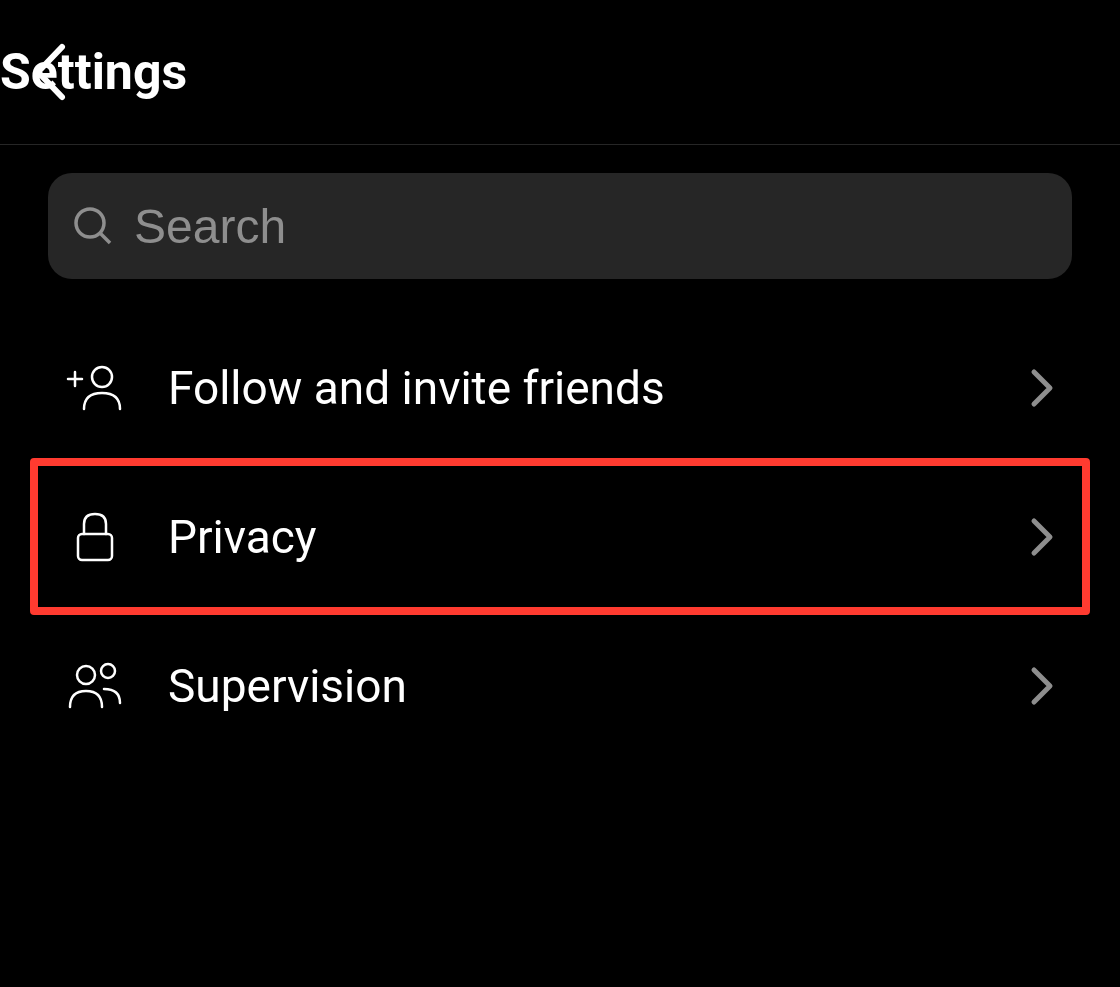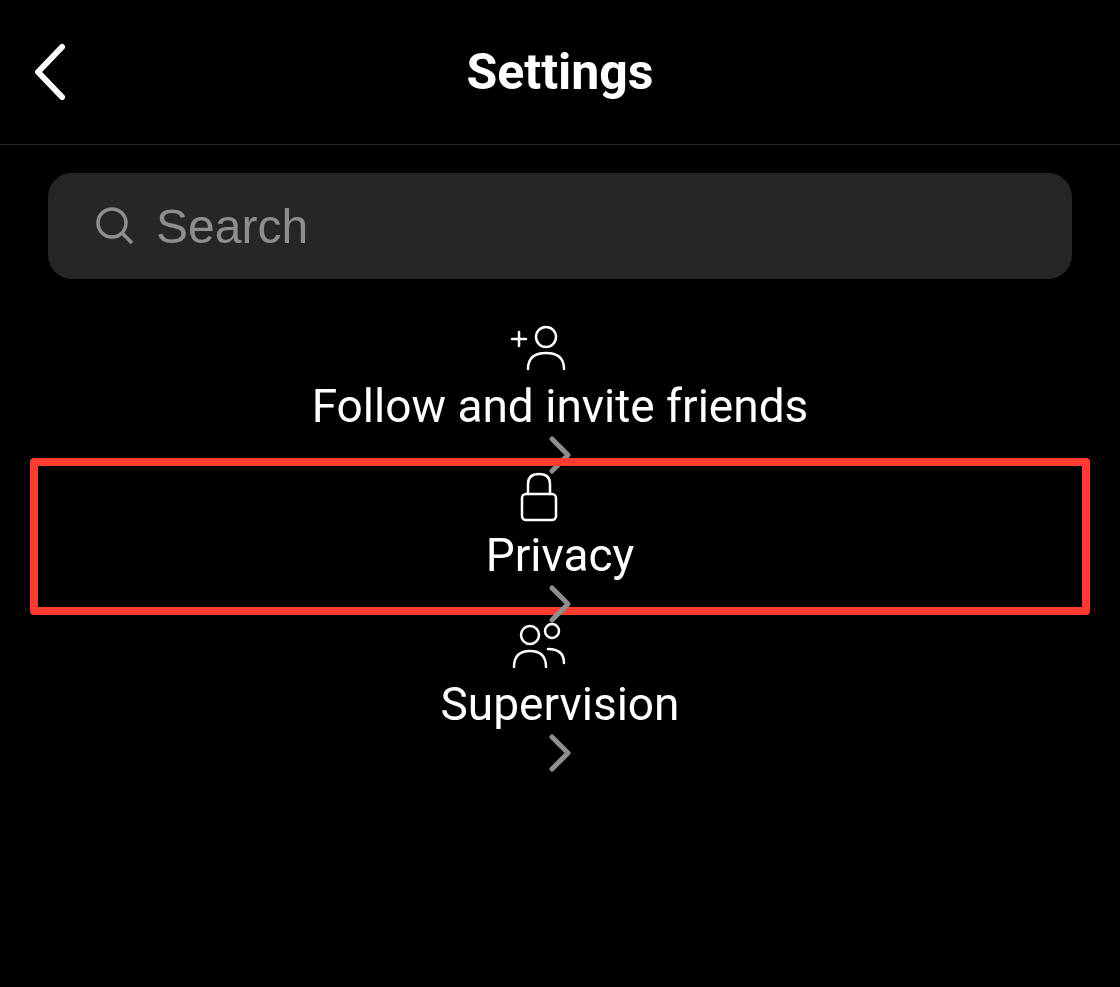--- a/index.html
+++ b/index.html
@@ -13,21 +13,21 @@
       background-color: #000000;
       font-family: -apple-system, BlinkMacSystemFont, 'Segoe UI', Roboto, Helvetica, Arial, sans-serif;
       color: #ffffff;
       overflow: hidden;
     }
     .header {
       position: relative;
       height: 145px;
       display: flex;
       align-items: center;
-      justify-content: center;
+      justify-content: flex-start;
       border-bottom: 1px solid #262626;
     }
     .back-button {
       position: absolute;
       left: 28px;
       top: 50%;
       transform: translateY(-50%);
       cursor: pointer;
       display: flex;
       align-items: center;
@@ -49,21 +49,21 @@
     }
     .content {
       padding: 28px 48px 0 48px;
     }
     .search-container {
       background-color: #262626;
       border-radius: 24px;
       height: 106px;
       display: flex;
       align-items: center;
-      padding: 0 46px;
+      padding: 0 24px;
       margin-bottom: 38px;
     }
     .search-icon {
       width: 42px;
       height: 42px;
       margin-right: 20px;
       flex-shrink: 0;
     }
     .search-icon svg {
       width: 100%;
@@ -87,30 +87,28 @@
     .menu-list {
       display: flex;
       flex-direction: column;
     }
     .menu-item {
       display: flex;
       align-items: center;
       height: 141px;
       cursor: pointer;
       padding: 0 16px;
-      flex-direction: column;
     }
     .menu-item.highlighted {
       border: 8px solid #ff3b30;
       border-radius: 4px;
       margin-left: -18px;
       margin-right: -18px;
       padding: 0 26px;
       height: 157px;
-      text-align: right;
     }
     .menu-icon {
       width: 62px;
       height: 62px;
       margin-right: 42px;
       flex-shrink: 0;
       display: flex;
       align-items: center;
       justify-content: center;
     }

